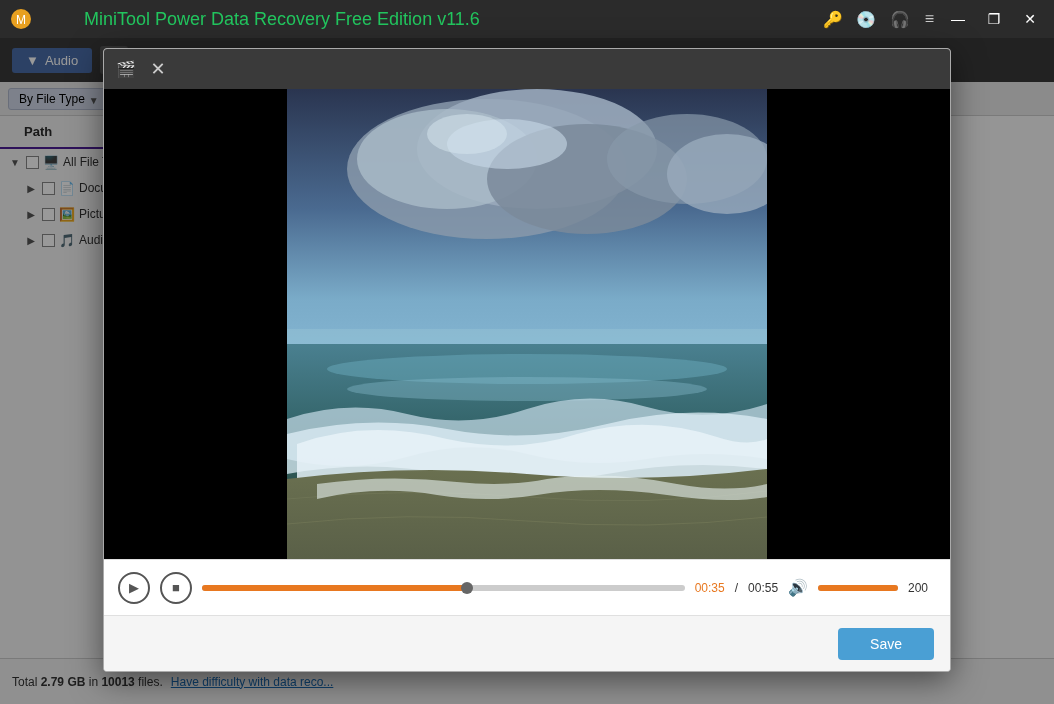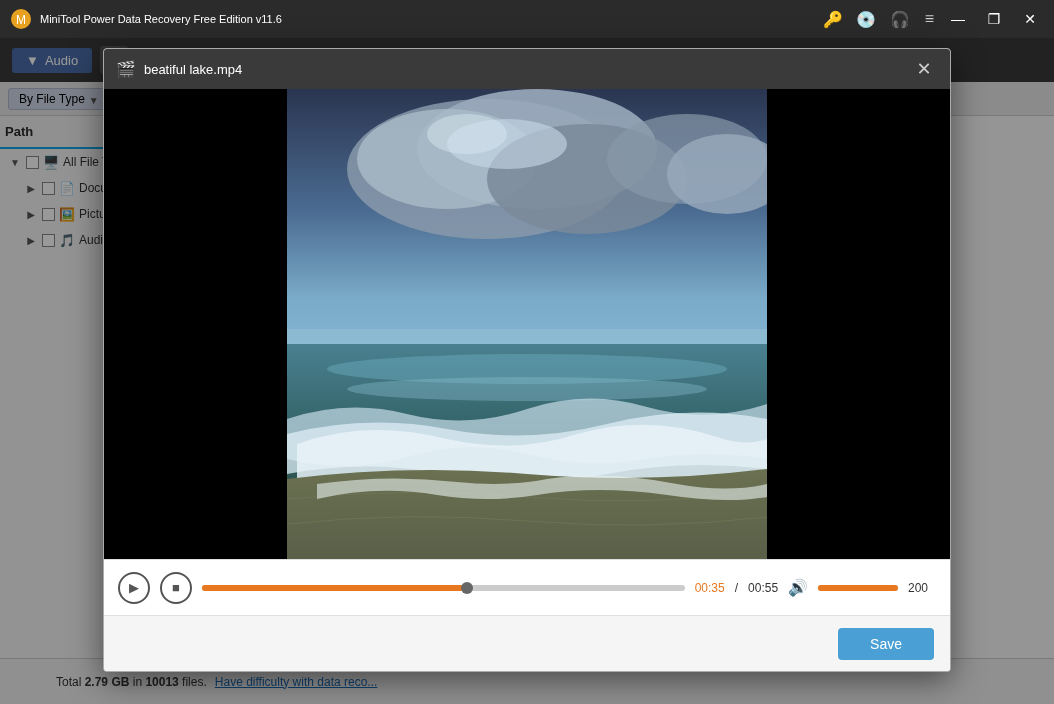--- a/index.html
+++ b/index.html
@@ -31,23 +31,24 @@
       padding: 0 10px;
       flex-shrink: 0;
     }
     .title-bar-logo {
       width: 22px;
       height: 22px;
       margin-right: 8px;
       flex-shrink: 0;
     }
     .title-bar-title {
-      color: #ffffff;
-      font-size: 11px;
+      color: #22c55e;
+      font-size: 18px;
       flex: 1;
+      margin-left: 44px;
     }
     .title-bar-icons {
       display: flex;
       align-items: center;
       gap: 14px;
     }
     .title-bar-icon {
       color: #cccccc;
       font-size: 16px;
       cursor: pointer;
@@ -140,25 +141,25 @@
     
     .left-panel {
       width: 172px;
       background: #f5f5f5;
       border-right: 1px solid #ddd;
       display: flex;
       flex-direction: column;
       flex-shrink: 0;
     }
     .panel-header {
-      padding: 8px 5px;
+      padding: 8px 24px;
       font-size: 13px;
       font-weight: 600;
       color: #2a2a2a;
-      border-bottom: 2px solid #0ea5e9;
+      border-bottom: 2px solid #4c1d95;
       background: #f0f0f0;
     }
     .tree-item {
       display: flex;
       align-items: center;
       padding: 5px 8px;
       font-size: 12px;
       color: #333;
       cursor: pointer;
       gap: 4px;
@@ -211,21 +212,20 @@
       border-top: 1px solid #ccc;
       display: flex;
       align-items: center;
       padding: 0 12px;
       gap: 8px;
       flex-shrink: 0;
     }
     .status-text {
       font-size: 12px;
       color: #333;
-      margin-left: 44px;
     }
     .status-text strong { font-weight: 700; }
     .status-link {
       color: #1a6bb5;
       font-size: 12px;
       text-decoration: underline;
       cursor: pointer;
     }
 
     
@@ -514,21 +514,20 @@
       Total <strong>2.79 GB</strong> in <strong>10013</strong> files.
     </span>
     <span class="status-link">Have difficulty with data reco...</span>
   </div>
 
   <div class="modal-overlay">
     <div class="preview-modal">
 
       <div class="modal-title-bar">
         <span class="modal-title-icon">🎬</span>
-        <span class="modal-title-text">beatiful lake.mp4</span>
         <div class="modal-close-btn">✕</div>
       </div>
 
       <div class="video-area">
 
         <div class="video-black-left"></div>
         <div class="video-black-right"></div>
 
         <div class="video-content">
           <svg class="beach-scene" viewBox="0 0 480 470" preserveAspectRatio="xMidYMid slice">

